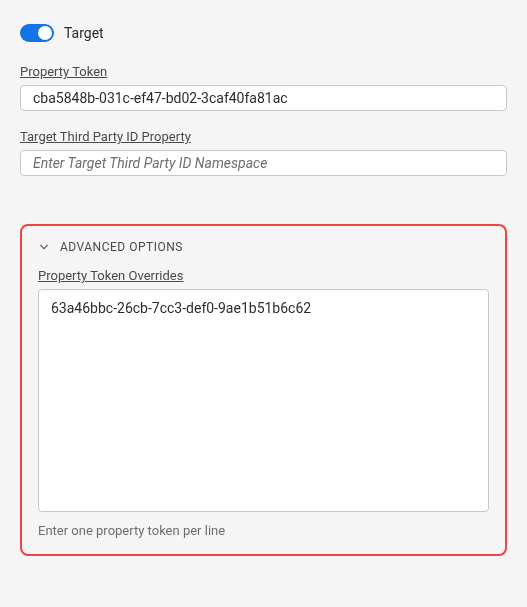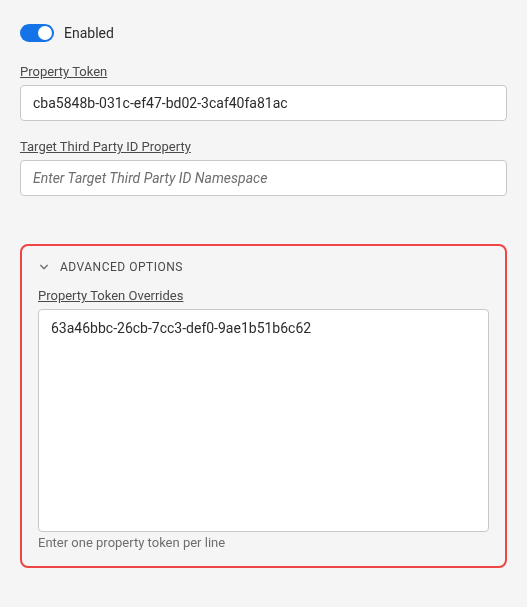--- a/index.html
+++ b/index.html
@@ -47,21 +47,21 @@
     }
     .field-label {
       display: block;
       font-size: 13px;
       color: #4a4a4a;
       margin-bottom: 6px;
       text-decoration: underline;
     }
     .text-input {
       width: 100%;
-      height: 36px;
+      height: 26px;
       padding: 0 12px;
       border: 1px solid #c8c8c8;
       border-radius: 4px;
       font-size: 14px;
       color: #2c2c2c;
       background: #fff;
       outline: none;
       font-family: inherit;
     }
     .text-input::placeholder {
@@ -109,30 +109,31 @@
       font-size: 14px;
       color: #2c2c2c;
       background: #fff;
       outline: none;
       resize: none;
       font-family: inherit;
     }
     .helper {
       font-size: 13px;
       color: #6e6e6e;
+      margin-top: 8px;
     }
   </style>
 </head>
 <body>
 
 <div class="toggle-row">
   <div class="toggle">
     <div class="toggle-knob"></div>
   </div>
-  <span class="toggle-label">Enabled</span>
+  <span class="toggle-label">Target</span>
 </div>
 
 <div class="field">
   <label class="field-label">Property Token</label>
   <input type="text" class="text-input" value="cba5848b-031c-ef47-bd02-3caf40fa81ac" style="">
 </div>
 
 <div class="field">
 </div>
 

